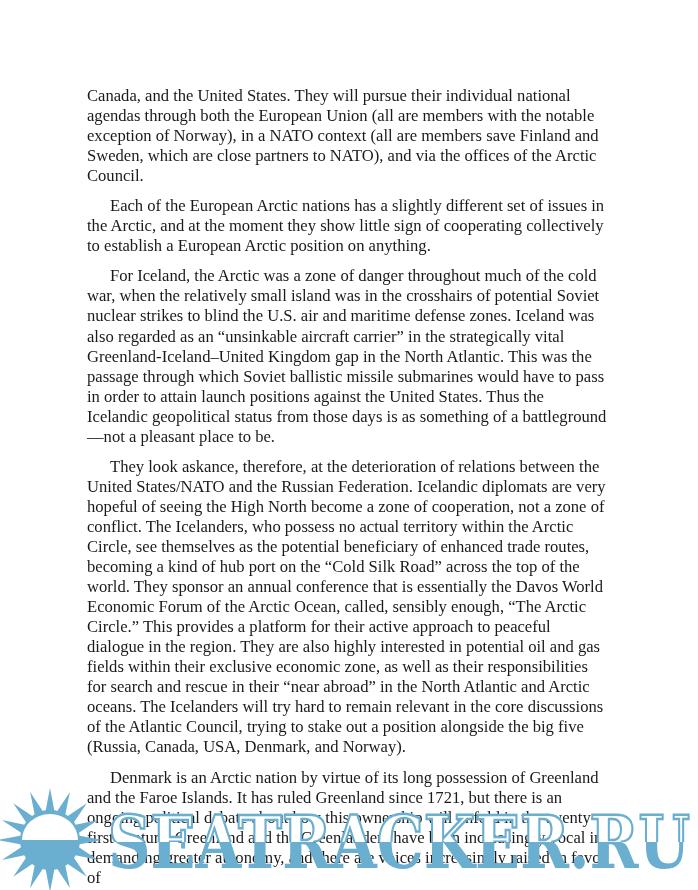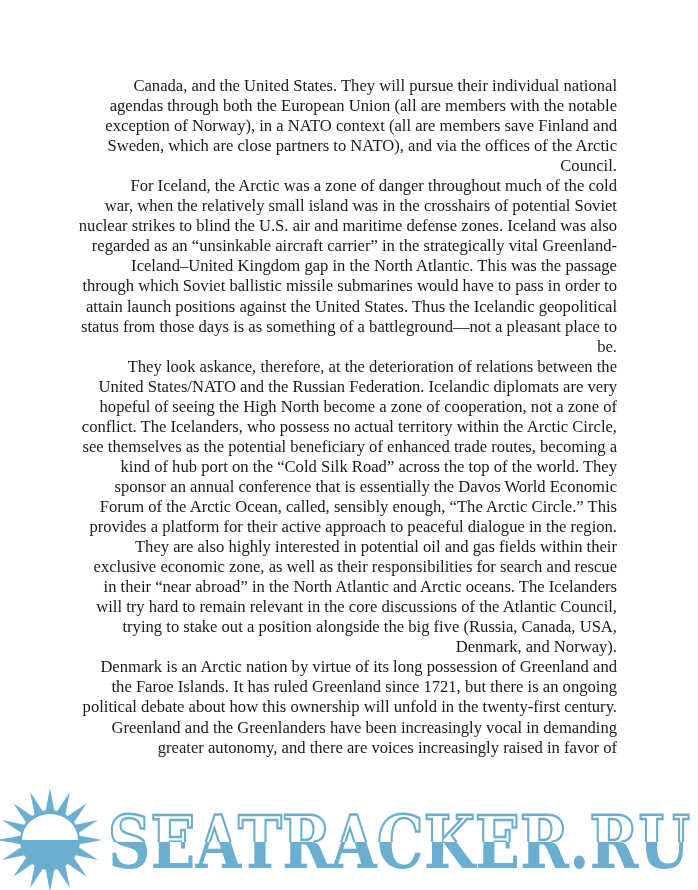--- a/index.html
+++ b/index.html
@@ -6,32 +6,33 @@
   body {
     width: 698px; height: 890px; overflow: hidden;
     background: #ffffff; position: relative;
     font-family: "Liberation Serif", "DejaVu Serif", serif;
     color: #1a1a1a;
   }
   .page-text {
     position: absolute; left: 77px; top: 76px; width: 540px;
     font-size: 16.6px; line-height: 20.05px;
   }
-  .page-text p { margin: 0; text-align: right; }
+  .page-text p { margin: 10px; text-align: left; }
   .page-text p.indent { text-indent: 23px; }
   .watermark {
     position: absolute; left: 0; top: 780px; width: 631px; height: 110px;
     pointer-events: none;
   }
 </style>
 </head>
 <body>
 
 <div class="page-text">
   <p>Canada, and the United States. They will pursue their individual national agendas through both the European Union (all are members with the notable exception of Norway), in a NATO context (all are members save Finland and Sweden, which are close partners to NATO), and via the offices of the Arctic Council.</p>
+  <p class="indent">Each of the European Arctic nations has a slightly different set of issues in the Arctic, and at the moment they show little sign of cooperating collectively to establish a European Arctic position on anything.</p>
   <p class="indent">For Iceland, the Arctic was a zone of danger throughout much of the cold war, when the relatively small island was in the crosshairs of potential Soviet nuclear strikes to blind the U.S. air and maritime defense zones. Iceland was also regarded as an “unsinkable aircraft carrier” in the strategically vital Greenland-Iceland–United Kingdom gap in the North Atlantic. This was the passage through which Soviet ballistic missile submarines would have to pass in order to attain launch positions against the United States. Thus the Icelandic geopolitical status from those days is as something of a battleground—not a pleasant place to be.</p>
   <p class="indent">They look askance, therefore, at the deterioration of relations between the United States/NATO and the Russian Federation. Icelandic diplomats are very hopeful of seeing the High North become a zone of cooperation, not a zone of conflict. The Icelanders, who possess no actual territory within the Arctic Circle, see themselves as the potential beneficiary of enhanced trade routes, becoming a kind of hub port on the “Cold Silk Road” across the top of the world. They sponsor an annual conference that is essentially the Davos World Economic Forum of the Arctic Ocean, called, sensibly enough, “The Arctic Circle.” This provides a platform for their active approach to peaceful dialogue in the region. They are also highly interested in potential oil and gas fields within their exclusive economic zone, as well as their responsibilities for search and rescue in their “near abroad” in the North Atlantic and Arctic oceans. The Icelanders will try hard to remain relevant in the core discussions of the Atlantic Council, trying to stake out a position alongside the big five (Russia, Canada, USA, Denmark, and Norway).</p>
   <p class="indent">Denmark is an Arctic nation by virtue of its long possession of Greenland and the Faroe Islands. It has ruled Greenland since 1721, but there is an ongoing political debate about how this ownership will unfold in the twenty-first century. Greenland and the Greenlanders have been increasingly vocal in demanding greater autonomy, and there are voices increasingly raised in favor of</p>
 </div>
 
 <div class="watermark">
   <svg width="698" height="110" viewBox="0 0 698 110" xmlns="http://www.w3.org/2000/svg">
     <defs>
       <clipPath id="lowerHalf">
           <rect x="0" y="62" width="698" height="60"></rect>

